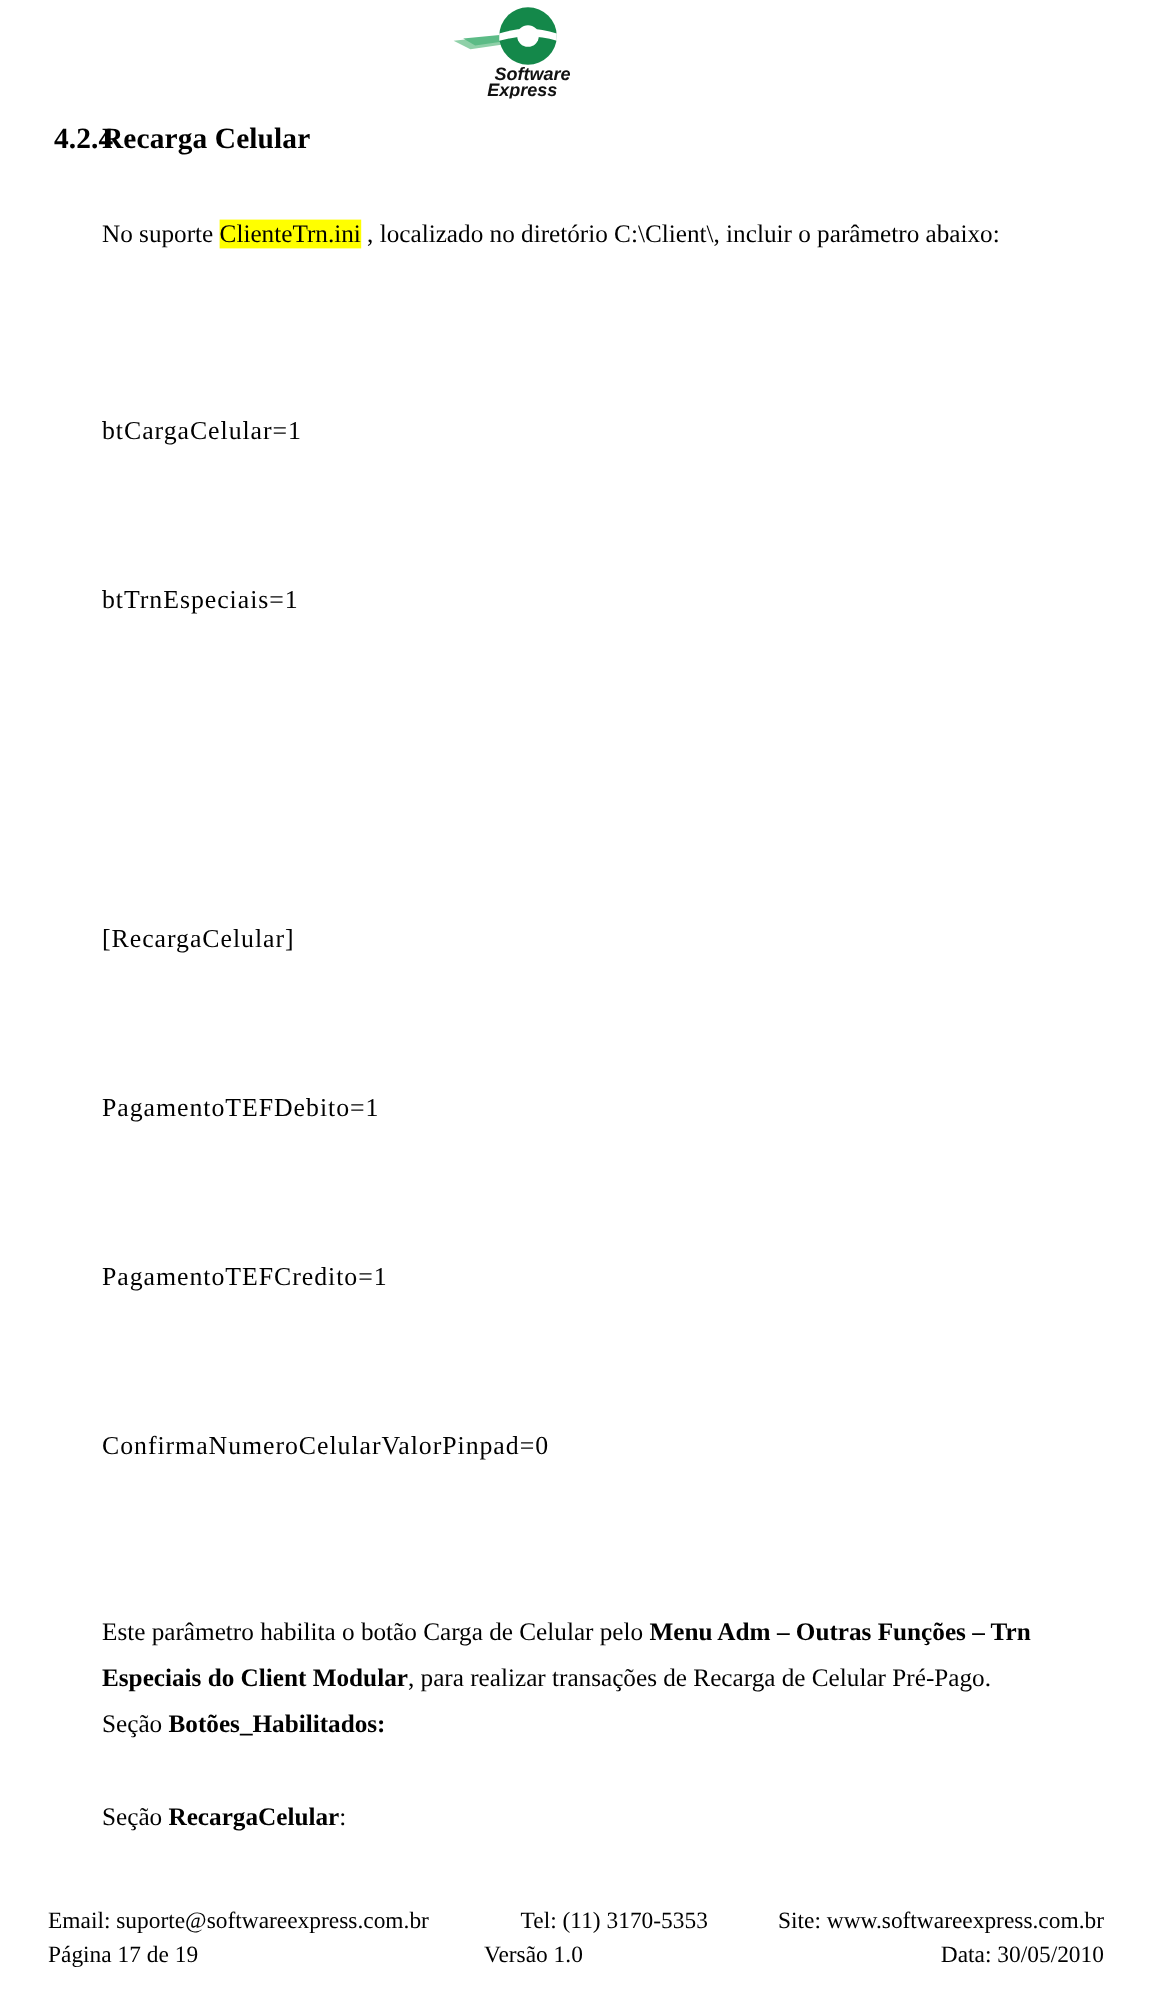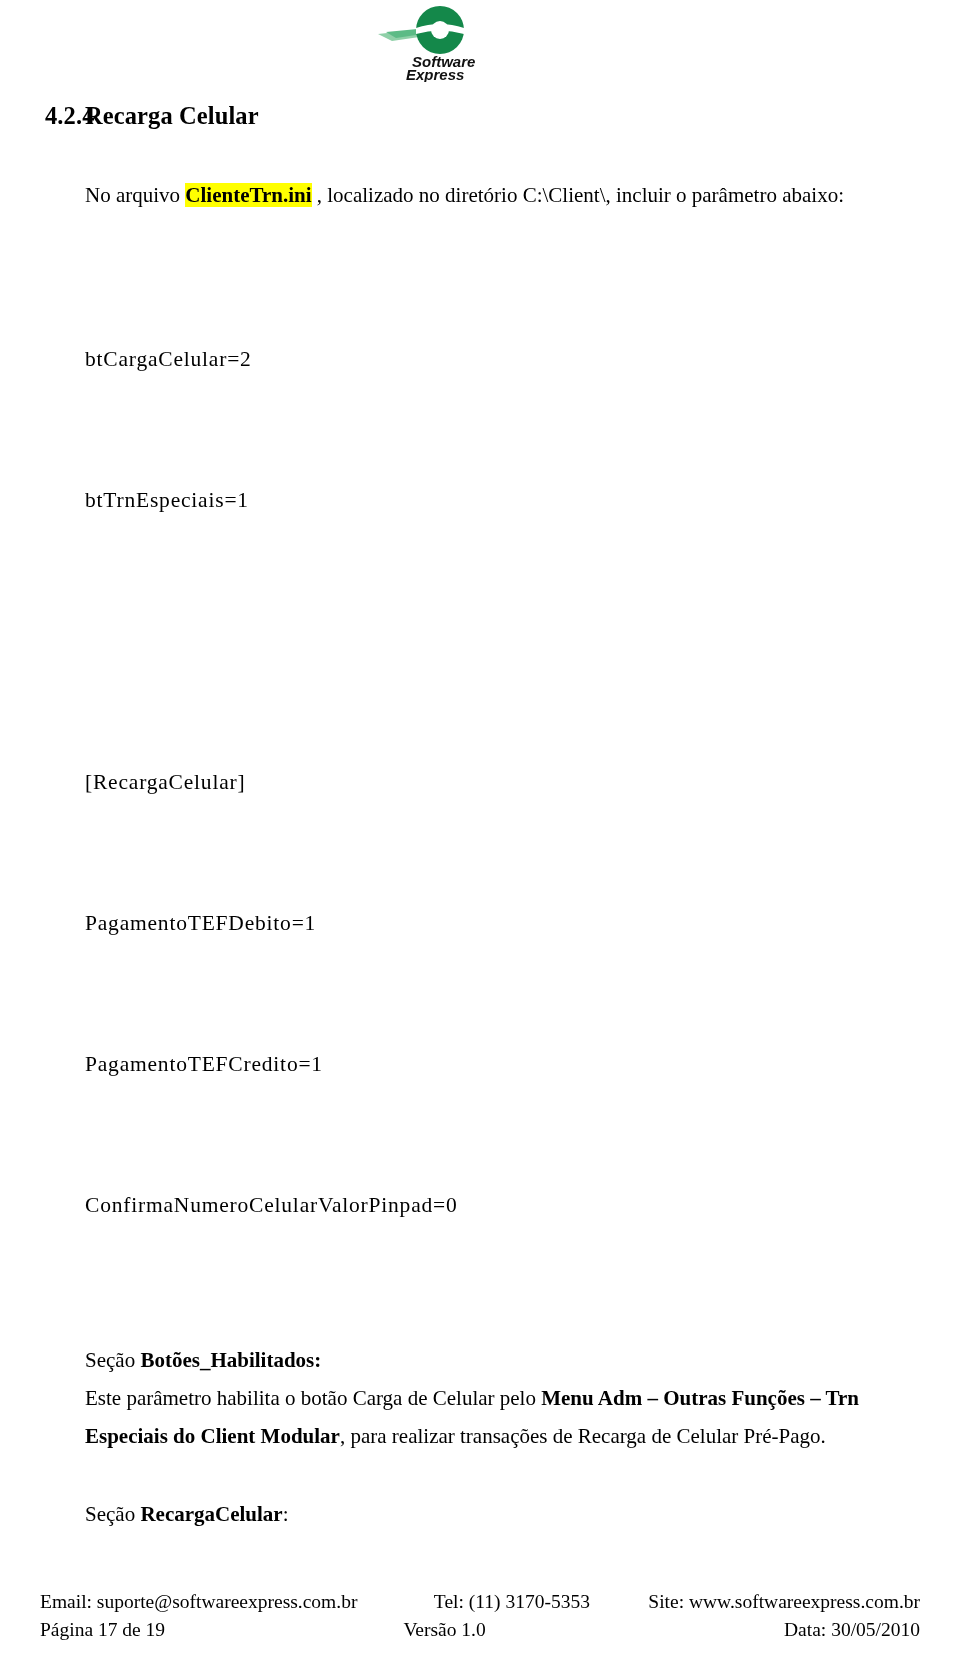--- a/index.html
+++ b/index.html
@@ -85,21 +85,21 @@
     text-align: left;
     white-space: pre-wrap;
   }
   .ini-line { display: block; }
   .ini-gap { display: block; height: 47px; }
 
   b, .b { font-weight: bold; }
 
   .hl {
     background: #FFFF00;
-    font-weight: bold;
+    font-weight: normal;
   }
 
   
   .footer {
     position: absolute;
     left: 0;
     top: 1588px;
     width: 960px;
     font-size: 19.5px;
     line-height: 28px;
@@ -143,39 +143,39 @@
 <div class="page">
 
   <h1 class="heading">
     <span class="num">4.2.4</span><span class="ttl">Recarga Celular</span>
   </h1>
 
   <div class="body-col">
 
     <div class="spacer-46"></div>
 
-    <p class="para left"><span>No arquivo </span><span class="hl">ClienteTrn.ini</span><span> , localizado no diretório C:\Client\, incluir o parâmetro abaixo:</span></p>
+    <p class="para left"><span>No suporte </span><span class="hl">ClienteTrn.ini</span><span> , localizado no diretório C:\Client\, incluir o parâmetro abaixo:</span></p>
 
     <div class="spacer-28"></div>
 
     <div class="ini-block">
-      <span class="ini-line">btCargaCelular=2</span>
+      <span class="ini-line">btCargaCelular=1</span>
       <span class="ini-line">btTrnEspeciais=1</span>
       <span class="ini-gap"></span>
       <span class="ini-line">[RecargaCelular]</span>
       <span class="ini-line">PagamentoTEFDebito=1</span>
       <span class="ini-line">PagamentoTEFCredito=1</span>
       <span class="ini-line">ConfirmaNumeroCelularValorPinpad=0</span>
     </div>
 
     <div class="spacer-18"></div>
 
+    <p class="para left"><span>Este parâmetro habilita o botão Carga de Celular pelo </span><b>Menu Adm – Outras Funções – Trn Especiais do Client Modular</b><span>, para realizar transações de Recarga de Celular Pré-Pago.</span></p>
+
     <p class="para left"><span>Seção </span><b>Botões_Habilitados:</b></p>
-
-    <p class="para left"><span>Este parâmetro habilita o botão Carga de Celular pelo </span><b>Menu Adm – Outras Funções – Trn Especiais do Client Modular</b><span>, para realizar transações de Recarga de Celular Pré-Pago.</span></p>
 
     <div class="spacer-40"></div>
 
     <p class="para left"><span>Seção </span><b>RecargaCelular</b><span>:</span></p>
 
   </div>
 </div>
 
 <div class="footer">
   <div class="footer-row r1">

